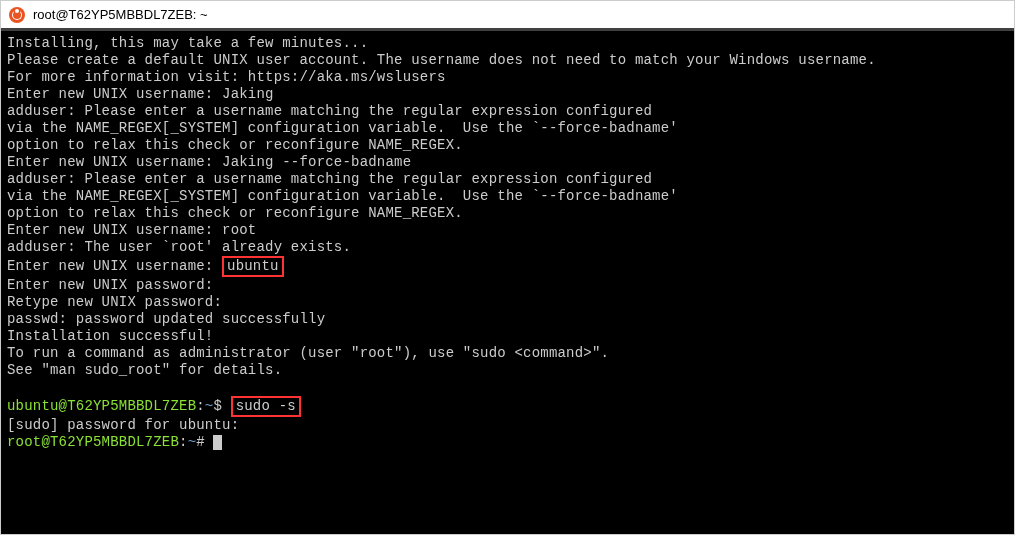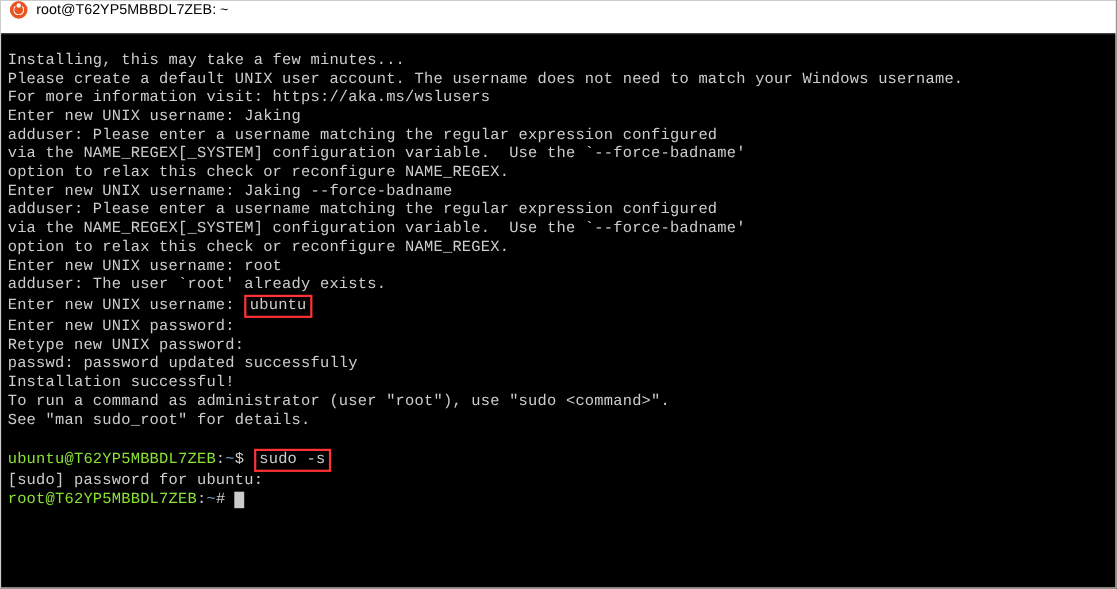--- a/index.html
+++ b/index.html
@@ -17,23 +17,23 @@
     .window {
       width: 100%;
       height: 100%;
       display: flex;
       flex-direction: column;
       border: 1px solid #ccc;
     }
     .titlebar {
       height: 30px;
       background: #fff;
-      border-bottom: 1px solid #404040;
+      border-bottom: 3px solid #404040;
       display: flex;
-      align-items: flex-start;
+      align-items: center;
       padding: 0 8px;
       font-family: -apple-system, 'Segoe UI', sans-serif;
       font-size: 13px;
       color: #000;
     }
     .ubuntu-icon {
       width: 16px;
       height: 16px;
       border-radius: 50%;
       background: #E95420;
@@ -61,21 +61,21 @@
       top: 3px;
       left: 3px;
       border-top-color: transparent;
     }
     .terminal {
       flex: 1;
       background: #000;
       color: #ccc;
       font-size: 14px;
       line-height: 17px;
-      padding: 16px 6px;
+      padding: 4px 6px;
       overflow: hidden;
       white-space: pre;
       letter-spacing: 0.2px;
     }
     .green { color: #8AE234; }
     .blue { color: #729FCF; }
     .redbox {
       border: 2px solid #FF3333;
       padding: 0 3px;
       display: inline-block;

